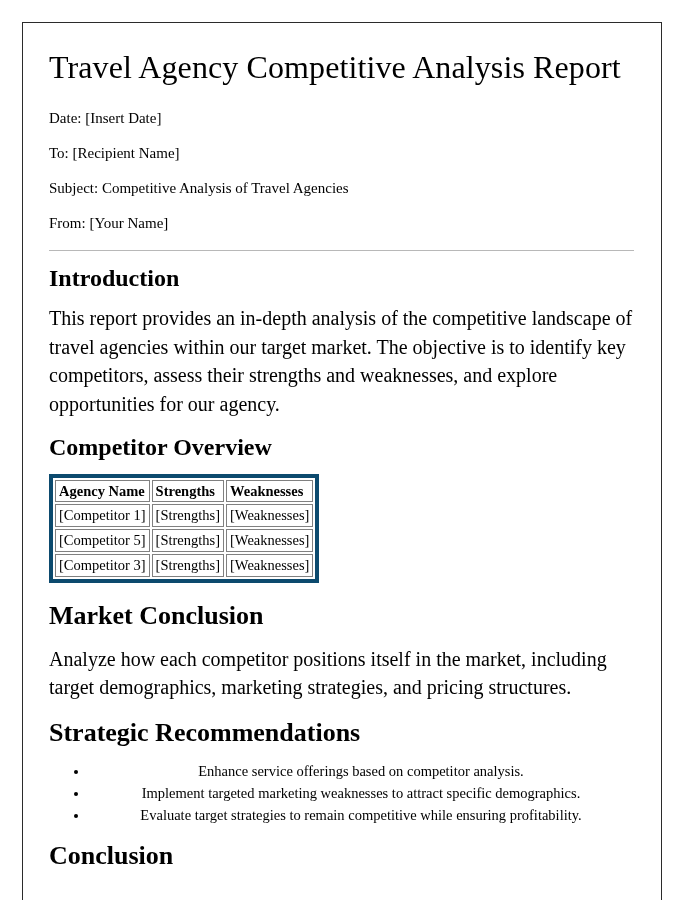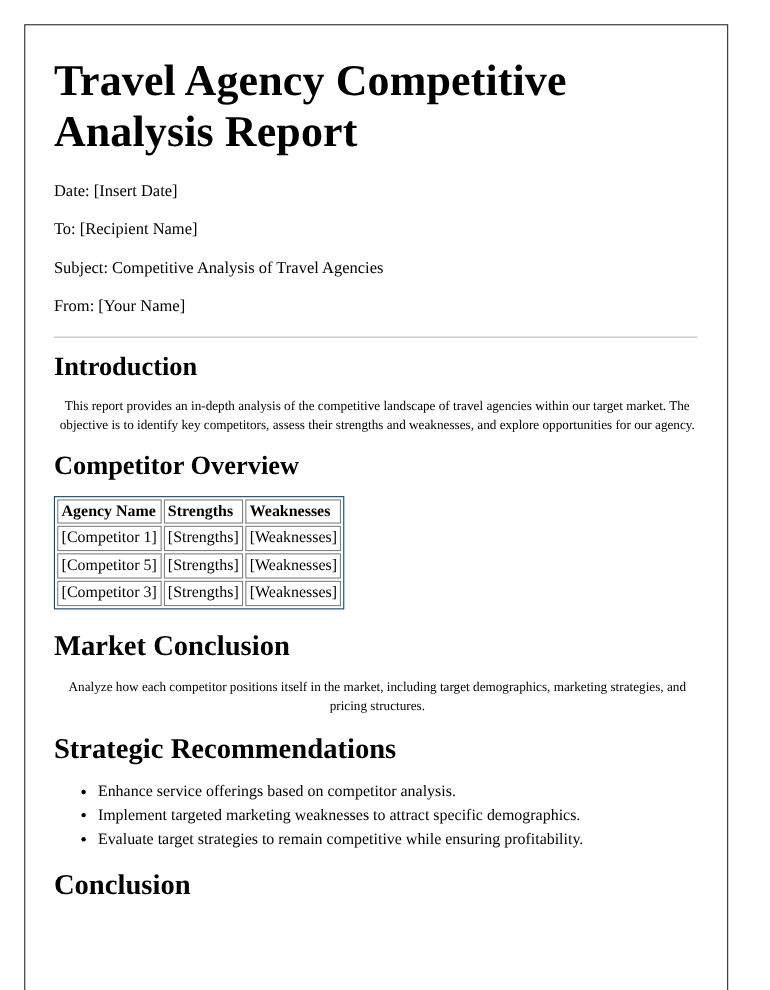--- a/index.html
+++ b/index.html
@@ -27,23 +27,23 @@
     background: #ffffff;
     overflow: hidden;
   }
 
   .page-inner {
     padding: 26px 28px 0 26px;
   }
 
   h1.doc-title {
     font-family: "Liberation Serif", "DejaVu Serif", serif;
-    font-size: 40px;
+    font-size: 32px;
     line-height: 1.18;
-    font-weight: bold;
+    font-weight: normal;
     margin: 0 0 22px 0;
     letter-spacing: 0.1px;
   }
 
   .meta-line {
     font-size: 15px;
     line-height: 1.2;
     margin: 0 0 17px 0;
   }
 
@@ -63,31 +63,31 @@
   }
 
   h3.section-h3 {
     font-size: 24px;
     font-weight: bold;
     margin: 14px 0 12px 0;
     line-height: 1.15;
   }
 
   p.body-text {
-    font-size: 12px;
+    font-size: 20px;
     line-height: 1.42;
     margin: 0 0 16px 0;
     width: 588px;
-    text-align: center;
+    text-align: left;
   }
 
   table.competitor-table {
     border-collapse: separate;
     border-spacing: 2px;
-    border: 1px solid #0c4a6e;
+    border: 4px solid #0c4a6e;
     margin: 0 0 18px 0;
     font-size: 14.5px;
   }
   table.competitor-table th,
   table.competitor-table td {
     border: 1px solid #808080;
     padding: 1px 3px;
     text-align: left;
     line-height: 1.3;
     white-space: nowrap;
@@ -101,20 +101,21 @@
 
   ul.recommendation-list {
     margin: 0 0 16px 0;
     padding-left: 40px;
     font-size: 14.5px;
     line-height: 1.42;
     list-style-type: disc;
   }
   ul.recommendation-list li {
     margin: 0 0 1px 0;
+    text-align: center;
   }
 </style>
 </head>
 <body>
 
 <div class="page-sheet">
   <div class="page-inner">
 
     <h1 class="doc-title">Travel Agency Competitive Analysis Report</h1>
 

